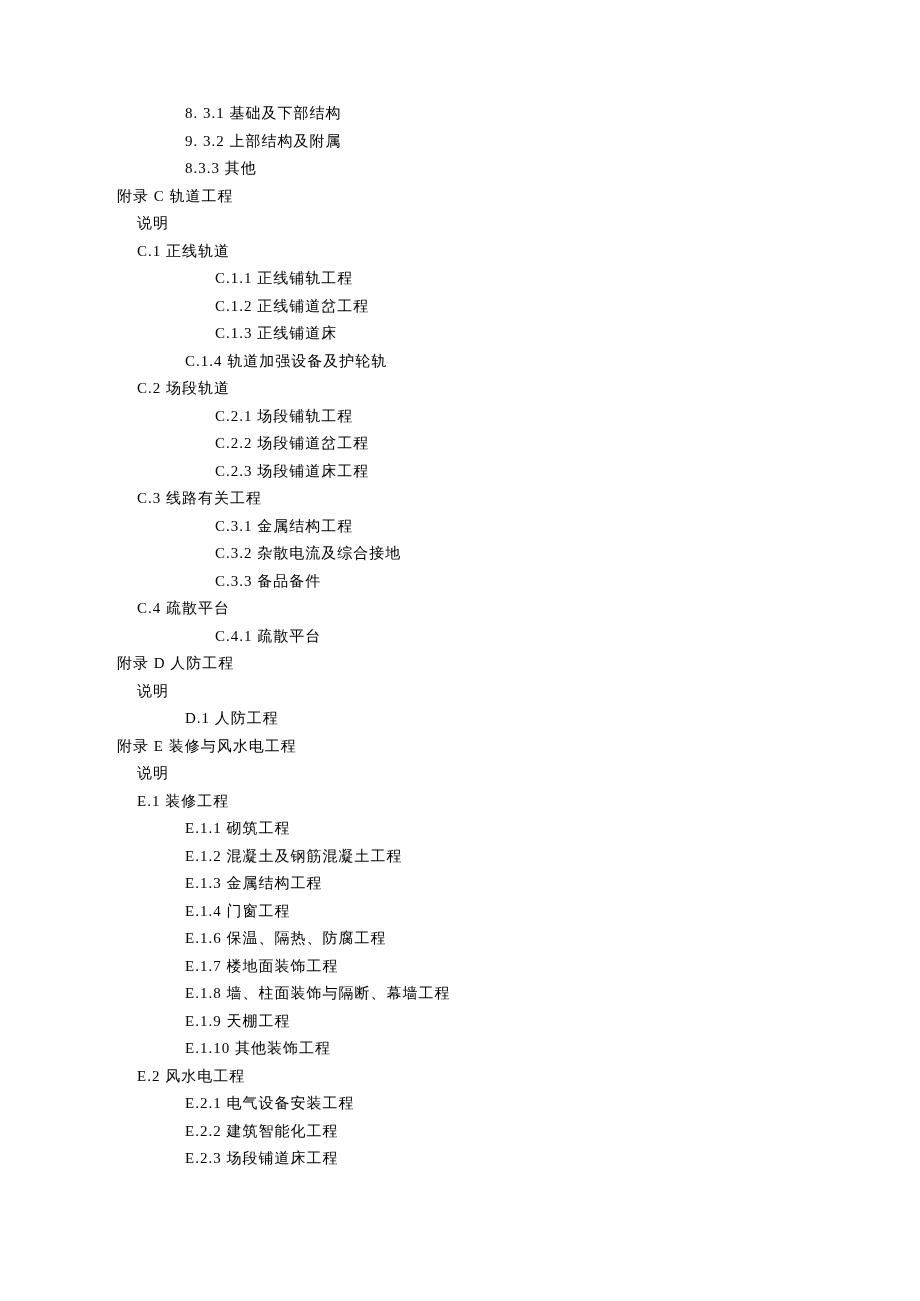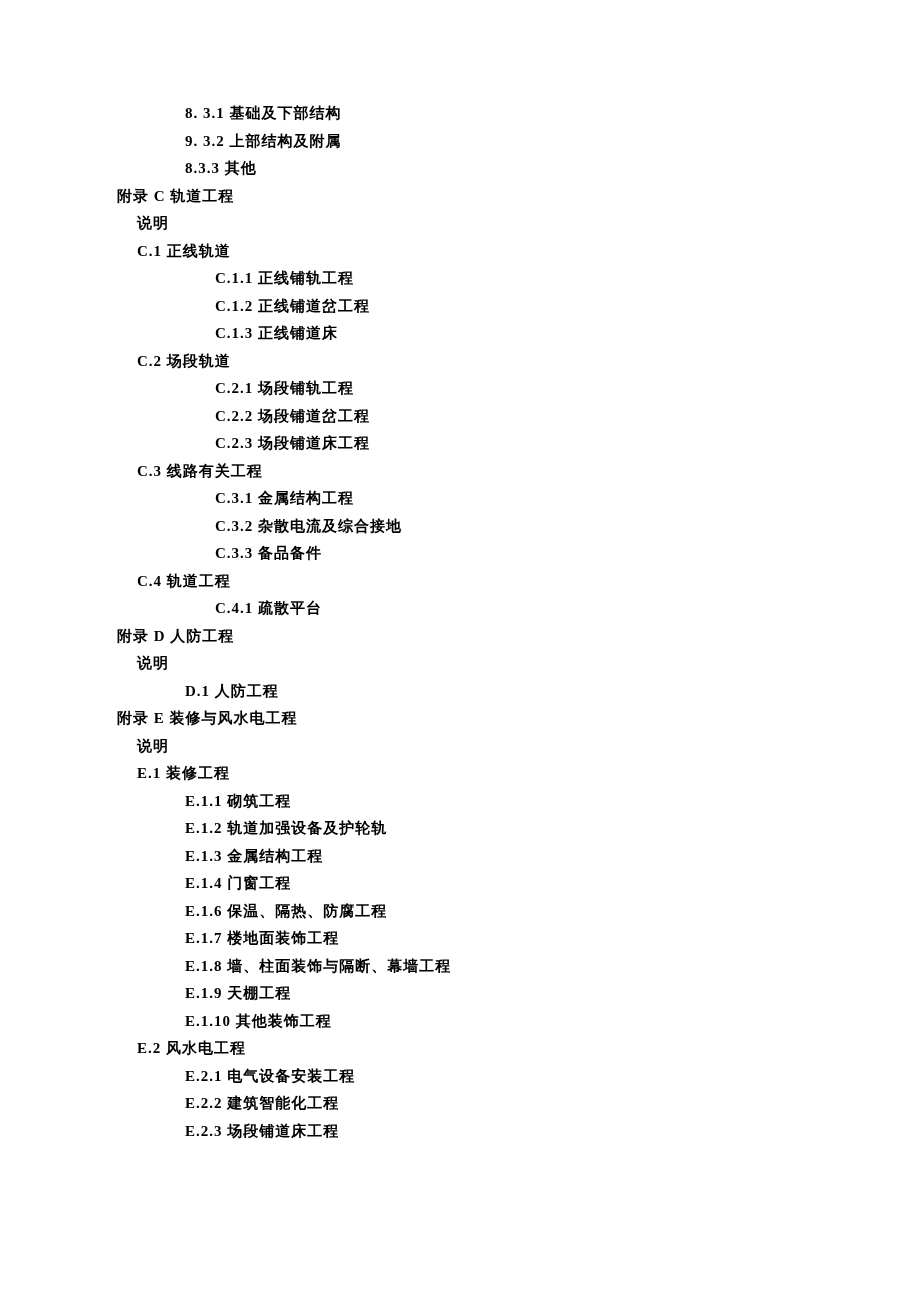--- a/index.html
+++ b/index.html
@@ -10,59 +10,59 @@
       font-family: "SimSun", "宋体", serif;
       font-size: 15px;
       color: #000;
       padding-top: 100px;
       padding-left: 105px;
     }
     .line {
       line-height: 27.5px;
       letter-spacing: 1px;
       white-space: pre;
-      font-weight: bold;
     }
     .lvl0 { padding-left: 12px; }
     .lvl1 { padding-left: 32px; }
     .lvl2 { padding-left: 80px; }
     .lvl2b { padding-left: 32px; }
     .lvl3 { padding-left: 110px; }
   </style>
 </head>
 <body>
 
 <div id="container">
     <div class="line lvl2">8. 3.1 基础及下部结构</div>
     <div class="line lvl2">9. 3.2 上部结构及附属</div>
     <div class="line lvl2">8.3.3 其他</div>
     <div class="line lvl0">附录 C 轨道工程</div>
     <div class="line lvl1">说明</div>
     <div class="line lvl2b">C.1 正线轨道</div>
     <div class="line lvl3">C.1.1 正线铺轨工程</div>
     <div class="line lvl3">C.1.2 正线铺道岔工程</div>
     <div class="line lvl3">C.1.3 正线铺道床</div>
+    <div class="line lvl2">C.1.4 轨道加强设备及护轮轨</div>
     <div class="line lvl2b">C.2 场段轨道</div>
     <div class="line lvl3">C.2.1 场段铺轨工程</div>
     <div class="line lvl3">C.2.2 场段铺道岔工程</div>
     <div class="line lvl3">C.2.3 场段铺道床工程</div>
     <div class="line lvl2b">C.3 线路有关工程</div>
     <div class="line lvl3">C.3.1 金属结构工程</div>
     <div class="line lvl3">C.3.2 杂散电流及综合接地</div>
     <div class="line lvl3">C.3.3 备品备件</div>
-    <div class="line lvl2b">C.4 轨道工程</div>
+    <div class="line lvl2b">C.4 疏散平台</div>
     <div class="line lvl3">C.4.1 疏散平台</div>
     <div class="line lvl0">附录 D 人防工程</div>
     <div class="line lvl1">说明</div>
     <div class="line lvl2">D.1 人防工程</div>
     <div class="line lvl0">附录 E 装修与风水电工程</div>
     <div class="line lvl1">说明</div>
     <div class="line lvl2b">E.1 装修工程</div>
     <div class="line lvl2">E.1.1 砌筑工程</div>
-    <div class="line lvl2">E.1.2 轨道加强设备及护轮轨</div>
+    <div class="line lvl2">E.1.2 混凝土及钢筋混凝土工程</div>
     <div class="line lvl2">E.1.3 金属结构工程</div>
     <div class="line lvl2">E.1.4 门窗工程</div>
     <div class="line lvl2">E.1.6 保温、隔热、防腐工程</div>
     <div class="line lvl2">E.1.7 楼地面装饰工程</div>
     <div class="line lvl2">E.1.8 墙、柱面装饰与隔断、幕墙工程</div>
     <div class="line lvl2">E.1.9 天棚工程</div>
     <div class="line lvl2">E.1.10 其他装饰工程</div>
     <div class="line lvl2b">E.2 风水电工程</div>
     <div class="line lvl2">E.2.1 电气设备安装工程</div>
     <div class="line lvl2">E.2.2 建筑智能化工程</div>

